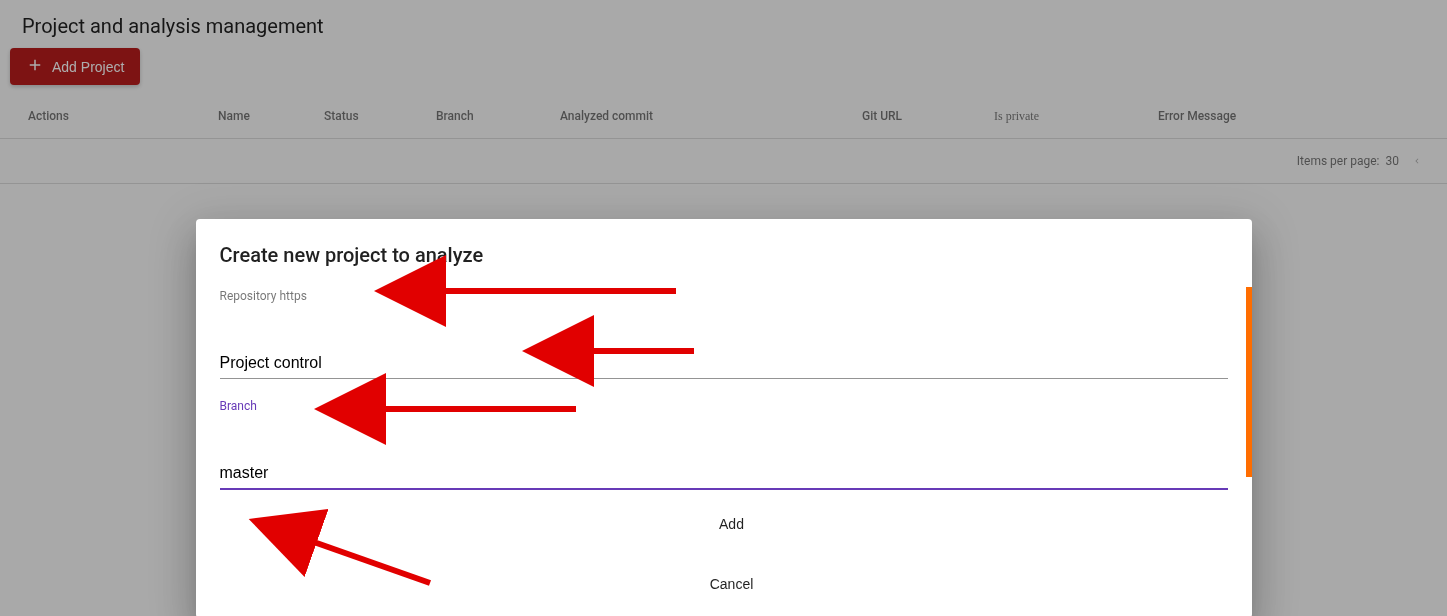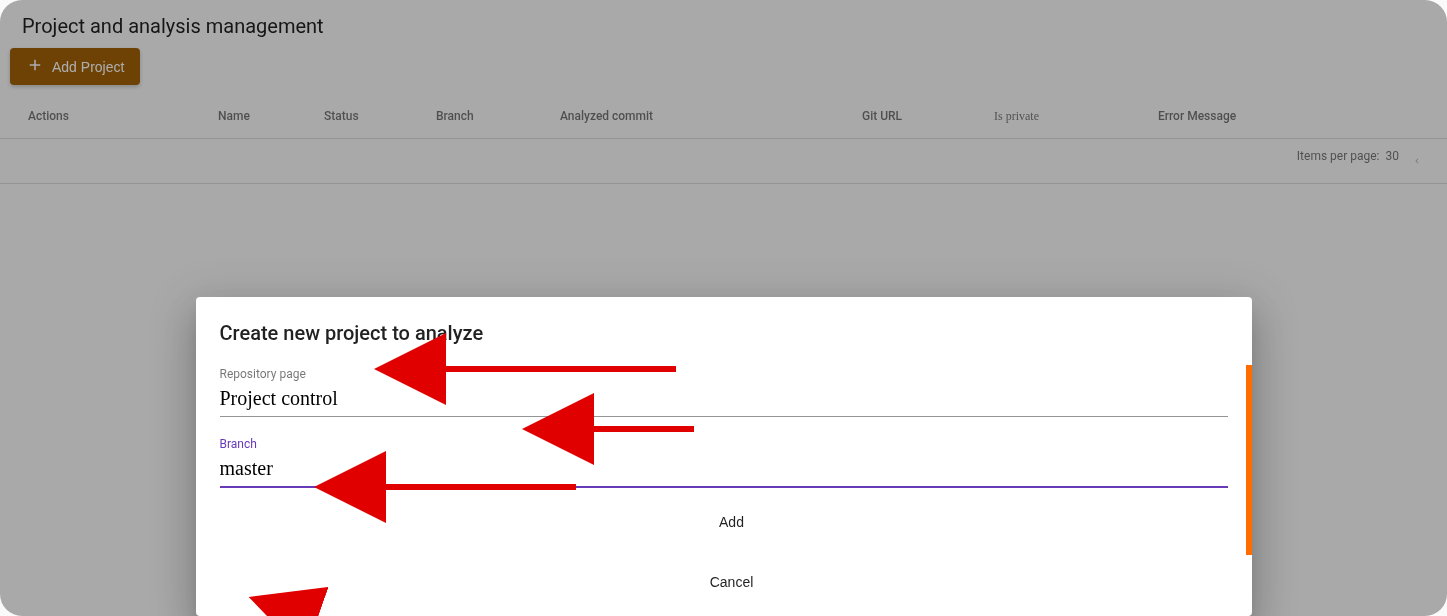--- a/index.html
+++ b/index.html
@@ -14,21 +14,21 @@
     }
     .page-title {
       font-size: 20px;
       font-weight: 400;
       padding: 14px 22px 10px 22px;
     }
     .add-project-btn {
       display: inline-flex;
       align-items: center;
       gap: 8px;
-      background: #a16207;
+      background: #b91c1c;
       color: #fff;
       border: none;
       border-radius: 4px;
       padding: 8px 16px;
       font-size: 14px;
       margin: 0 0 10px 10px;
       cursor: pointer;
       box-shadow: 0 2px 4px rgba(0,0,0,0.2);
     }
     .add-project-btn svg { width: 18px; height: 18px; fill: #fff; }
@@ -44,42 +44,41 @@
     .th-name { width: 106px; }
     .th-status { width: 112px; }
     .th-branch { width: 124px; }
     .th-analyzed { width: 302px; }
     .th-giturl { width: 132px; }
     .th-private { width: 164px; font-family: Liberation Serif, serif; }
     .th-error { flex: 1; }
     .paginator {
       display: flex;
       justify-content: flex-end;
-      align-items: flex-start;
+      align-items: center;
       padding: 10px 18px;
       font-size: 12px;
       color: rgba(0,0,0,0.54);
       border-bottom: 1px solid rgba(0,0,0,0.12);
       gap: 6px;
     }
     .paginator .chev {
       width: 24px; height: 24px;
       display: inline-flex; align-items: center; justify-content: center;
       color: rgba(0,0,0,0.3);
     }
     
     .overlay {
       position: absolute;
       inset: 0;
       background: rgba(0,0,0,0.32);
       display: flex;
       justify-content: center;
-      align-items: flex-end;
+      align-items: center;
       padding-top: 220px;
-      border-radius: 22px;
     }
     .dialog {
       background: #fff;
       width: 1056px;
       border-radius: 4px;
       box-shadow: 0 11px 15px -7px rgba(0,0,0,.2),
                   0 24px 38px 3px rgba(0,0,0,.14),
                   0 9px 46px 8px rgba(0,0,0,.12);
       padding: 24px 24px 20px 24px;
       position: relative;
@@ -97,25 +96,26 @@
       font-size: 12px;
       color: rgba(0,0,0,0.54);
       display: block;
       margin-bottom: 2px;
     }
     .field-label.active { color: #673ab7; }
     .field-input {
       width: 100%;
       border: none;
       border-bottom: 1px solid rgba(0,0,0,0.42);
-      font-size: 20px;
+      font-size: 16px;
       padding: 4px 0 6px 0;
       outline: none;
       background: transparent;
-      font-family: Liberation Serif, serif;
+      font-family: Liberation Sans, sans-serif;
+      margin-top: 45px;
     }
     .field-input.active { border-bottom: 2px solid #673ab7; }
     .checkbox-row {
       display: flex;
       align-items: center;
       gap: 10px;
       margin-top: 20px;
       margin-bottom: 24px;
     }
     .checkbox {
@@ -196,21 +196,21 @@
   </span>
 </div>
 
 
 <div class="overlay">
   <div class="dialog">
     <div class="orange-bar"></div>
     <div class="dialog-title">Create new project to analyze</div>
 
     <div class="field">
-      <label class="field-label">Repository page</label>
+      <label class="field-label">Repository https</label>
       <input class="field-input" value="Project control" style="">
     </div>
 
 
     <div class="field">
       <label class="field-label active">Branch</label>
       <input class="field-input active" value="master" style="">
     </div>
 
 

